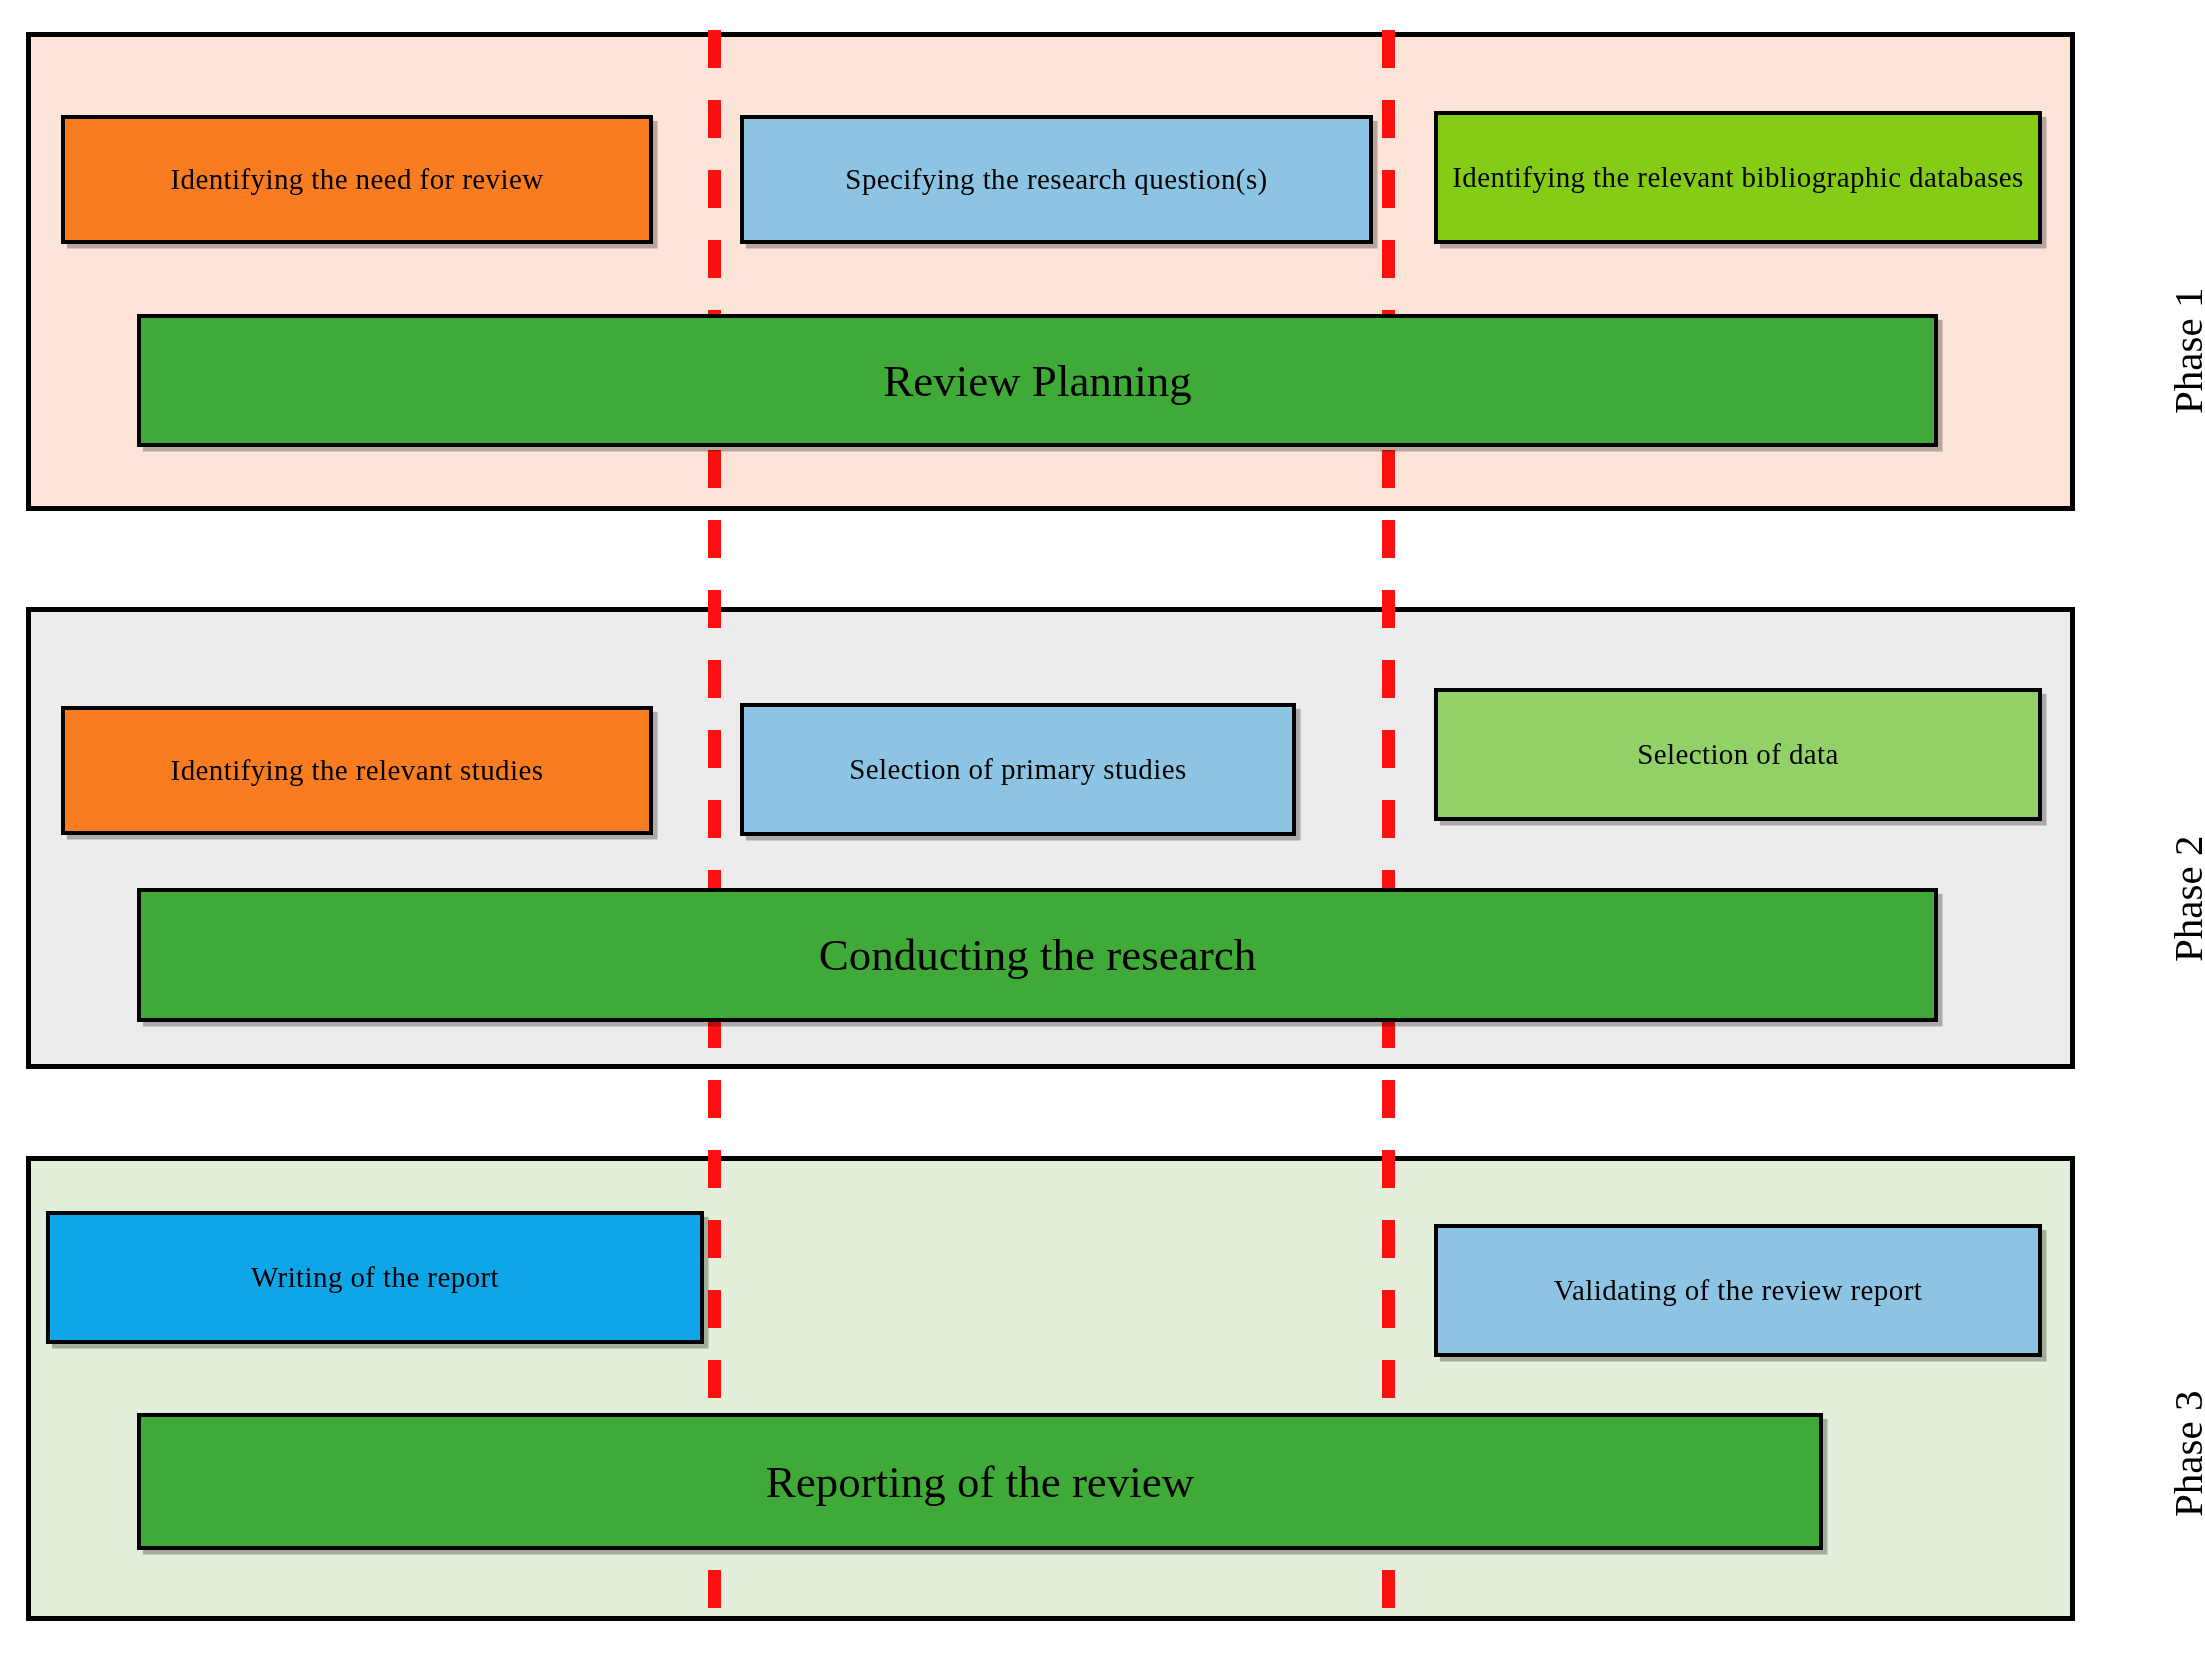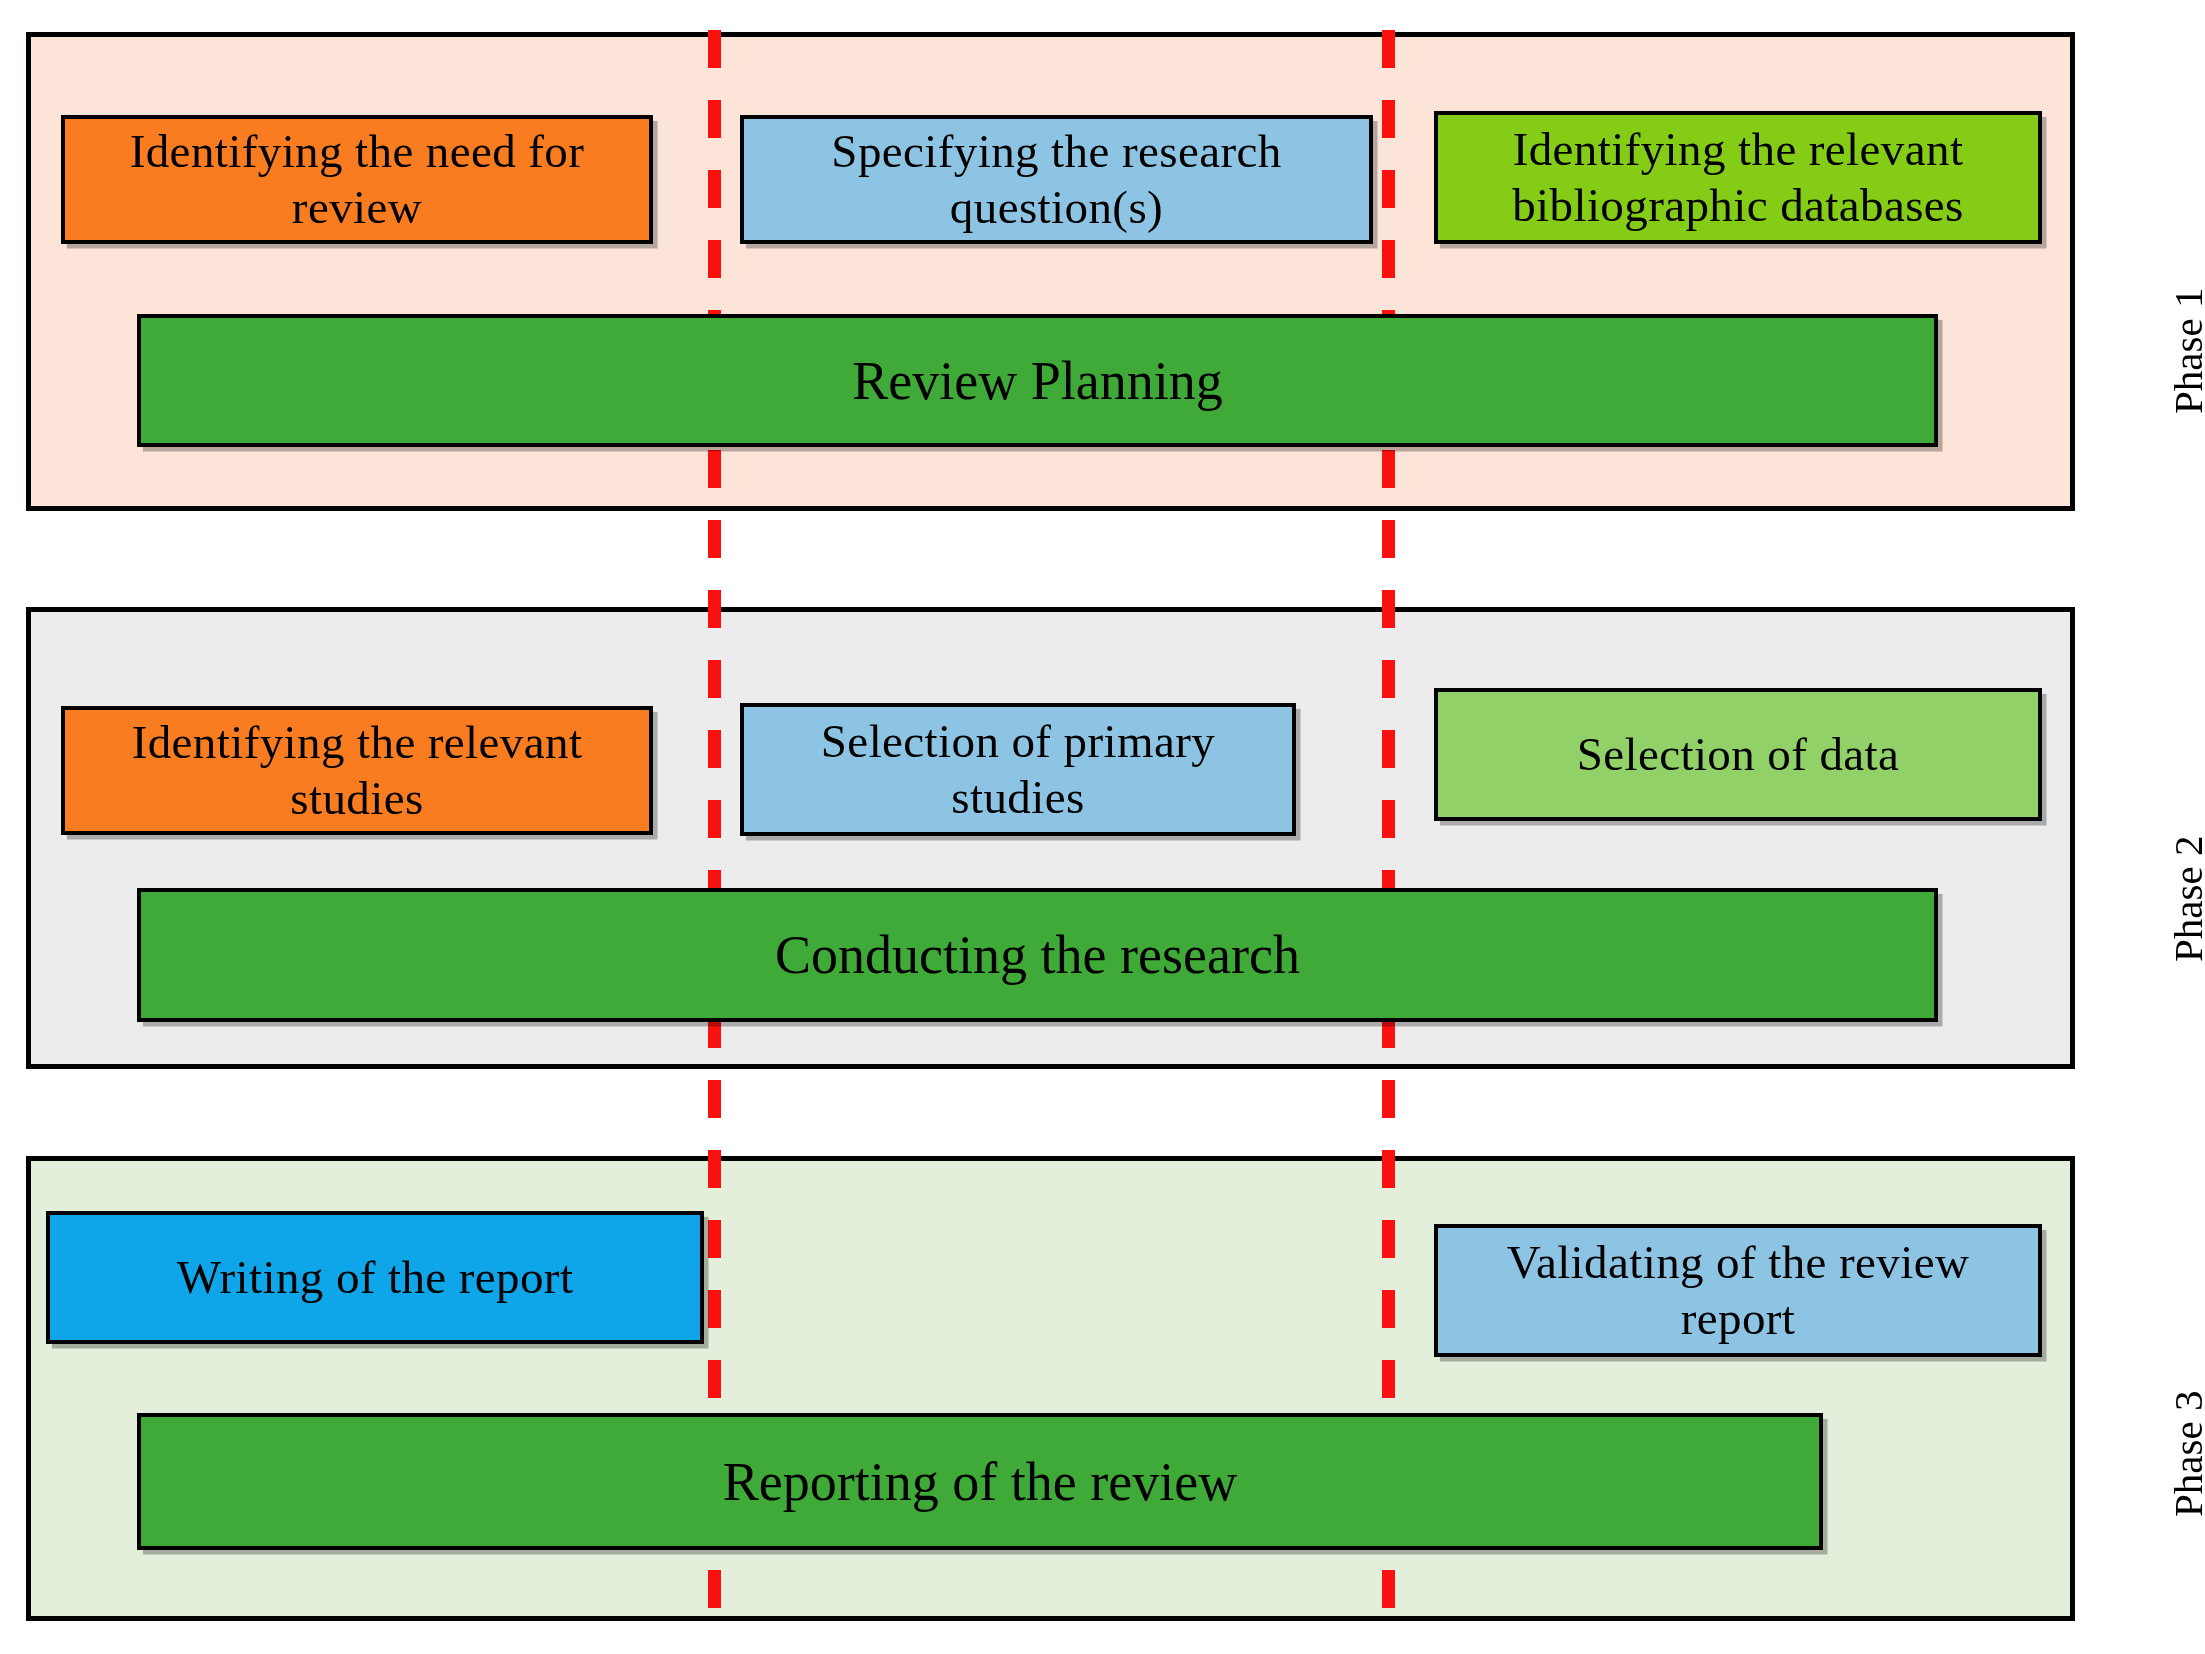--- a/index.html
+++ b/index.html
@@ -58,38 +58,38 @@
     box-sizing: border-box;
     border: 4.4px solid #000000;
     z-index: 5;
     display: flex;
     align-items: center;
     justify-content: center;
     text-align: center;
     padding: 3px 13.3px;
     line-height: 1.18;
     color: #000000;
-    font-size: 47px;
+    font-size: 29px;
     letter-spacing: 0.4px;
     box-shadow: 5.2px 5.2px 0 -0.7px rgba(0,0,0,0.28);
   }
   .step-box .txt { display: block; width: 100%; }
 
   .band {
     position: absolute;
     box-sizing: border-box;
     border: 4.4px solid #000000;
     background: #3faa38;
     z-index: 6;
     display: flex;
     align-items: center;
     justify-content: center;
     text-align: center;
     color: #000000;
-    font-size: 54px;
+    font-size: 45px;
     box-shadow: 5.2px 5.2px 0 -0.7px rgba(0,0,0,0.28);
   }
 
   
   .phase-label {
     position: absolute;
     z-index: 8;
     color: #000000;
     font-size: 41px;
     white-space: nowrap;

